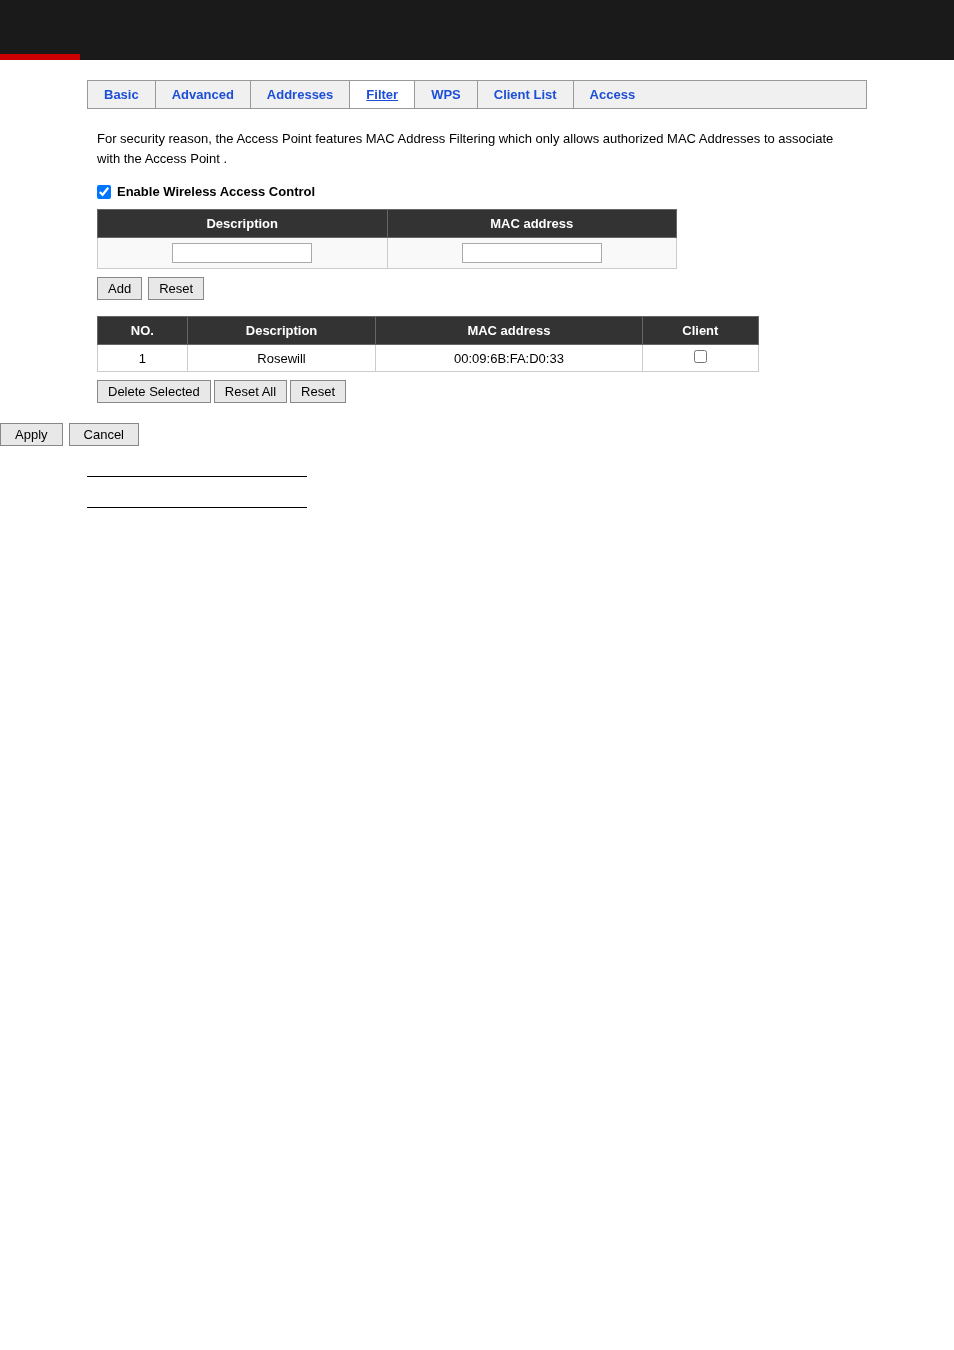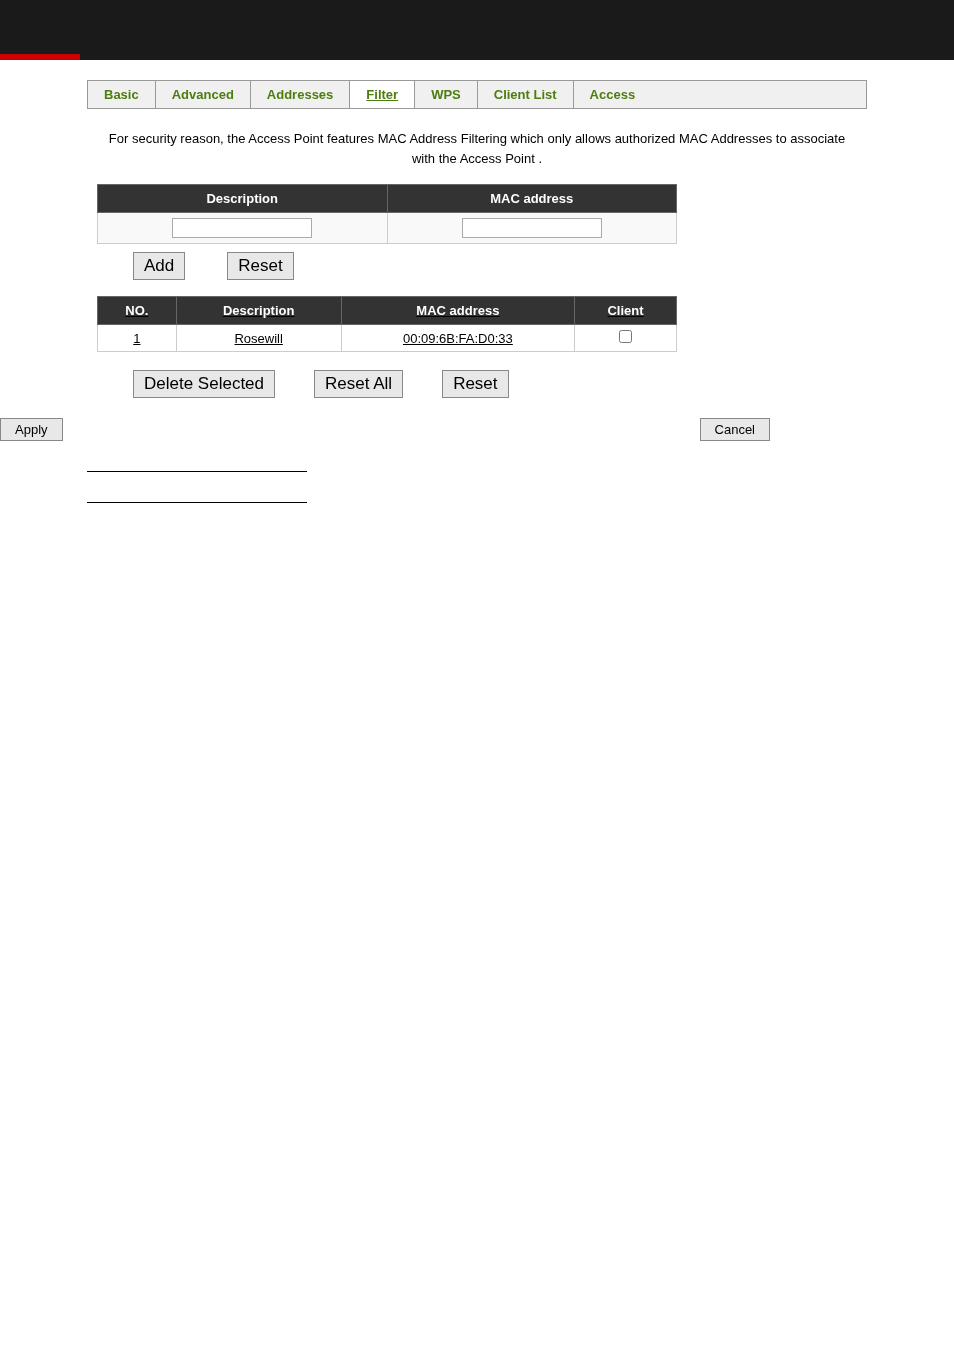--- a/index.html
+++ b/index.html
@@ -35,21 +35,21 @@
       border: 1px solid #999;
       display: flex;
       background: #f0f0f0;
     }
     .nav-item {
       padding: 6px 16px;
       border-right: 1px solid #999;
       cursor: pointer;
       font-weight: bold;
       font-size: 13px;
-      color: #4d7c0f;
+      color: #1d4ed8;
       text-decoration: none;
       display: flex;
       align-items: center;
     }
     .nav-item:last-child {
       border-right: none;
     }
     .nav-item.active {
       background: #fff;
       text-decoration: underline;
@@ -60,21 +60,20 @@
     .main-content {
       width: 780px;
       margin: 20px auto;
       padding: 0 10px;
     }
 
     .description-text {
       font-size: 13px;
       line-height: 1.5;
       margin-bottom: 16px;
-      text-align: center;
     }
 
     
     .checkbox-row {
       display: flex;
       align-items: center;
       margin-bottom: 10px;
       gap: 6px;
     }
     .checkbox-row input[type="checkbox"] {
@@ -118,36 +117,34 @@
     .buttons-row {
       margin: 8px 0 16px 0;
       display: flex;
       gap: 6px;
     }
     .btn {
       padding: 3px 10px;
       border: 1px solid #888;
       background: #e8e8e8;
       cursor: pointer;
-      font-size: 17px;
-      margin-left: 36px;
+      font-size: 13px;
     }
 
     
     .section-title {
       font-weight: bold;
       font-size: 13px;
       margin-bottom: 8px;
     }
 
     .filter-table {
       border-collapse: collapse;
-      width: 580px;
-      margin-bottom: 18px;
-      text-decoration: underline;
+      width: 662px;
+      margin-bottom: 8px;
     }
     .filter-table th {
       background: #333;
       color: #fff;
       padding: 6px 10px;
       text-align: center;
       border: 1px solid #666;
       font-size: 13px;
     }
     .filter-table td {
@@ -163,21 +160,21 @@
     
     .action-buttons {
       display: flex;
       gap: 3px;
       margin-bottom: 16px;
     }
 
     
     .apply-cancel-row {
       display: flex;
-      justify-content: space-between;
+      justify-content: flex-start;
       gap: 6px;
       margin-top: 10px;
       width: 780px;
       padding-right: 10px;
     }
     .btn-apply {
       padding: 3px 14px;
       border: 1px solid #888;
       background: #e8e8e8;
       cursor: pointer;
@@ -206,20 +203,24 @@
   <a class="nav-item active">Filter</a>
   <a class="nav-item">WPS</a>
   <a class="nav-item">Client List</a>
   <a class="nav-item">Access</a>
 </div>
 
 <div class="main-content">
 
   <p class="description-text">For security reason, the Access Point features MAC Address Filtering which only allows authorized MAC Addresses to associate with the Access Point .</p>
 
+  <div class="checkbox-row">
+    <input type="checkbox" checked="" style="">
+    <span class="checkbox-label">Enable Wireless Access Control</span>
+  </div>
 
   <table class="input-table">
     <thead>
       <tr>
         <th>Description</th>
         <th>MAC address</th>
       </tr>
     </thead>
     <tbody>
       <tr>

